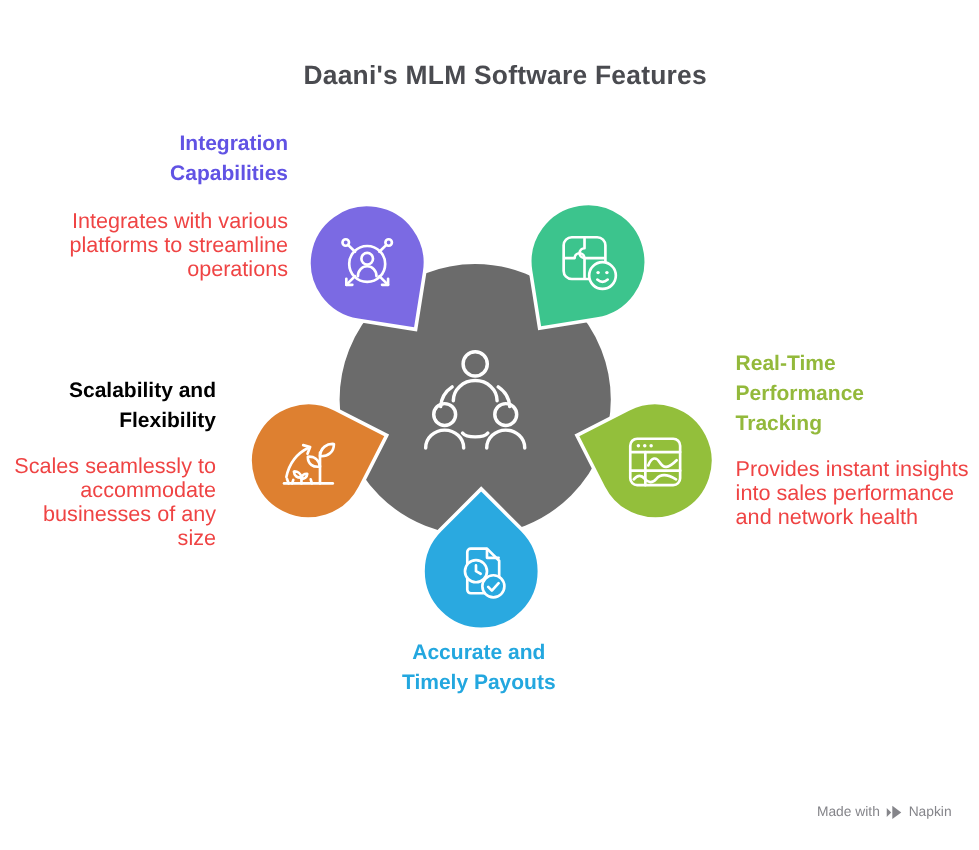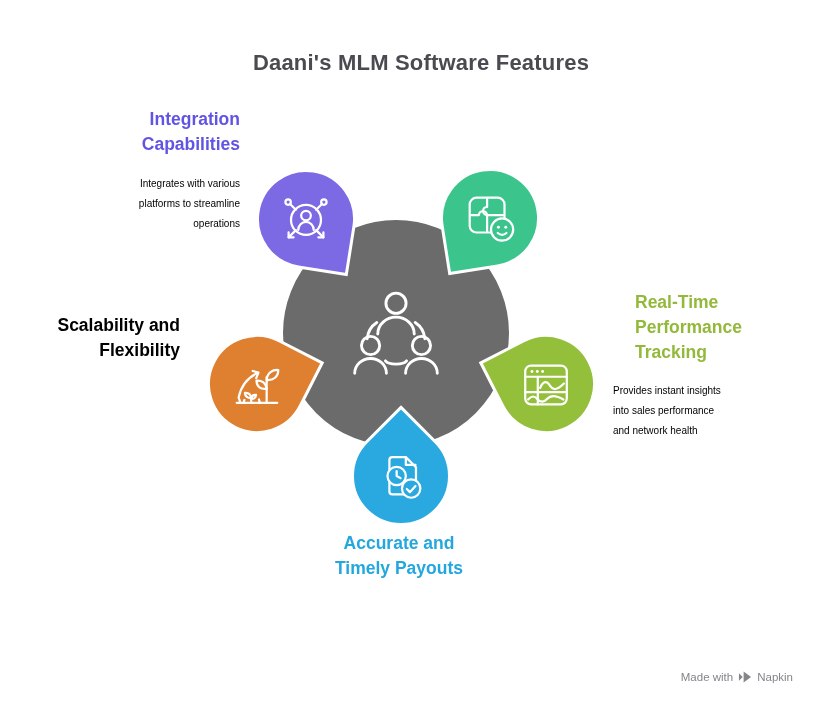--- a/index.html
+++ b/index.html
@@ -42,21 +42,21 @@
   .petal-payouts{left:351px;top:426px;transform:rotate(135deg);}
   .petal-payouts .icon-wrap{transform:rotate(-135deg);}
   .petal-scalability{left:207px;top:334px;transform:rotate(207deg);}
   .petal-scalability .icon-wrap{transform:rotate(-207deg);}
   
   .feature{position:absolute;}
   .feature .heading{
     font-size:17.5px;font-weight:700;line-height:25px;white-space:pre-line;
   }
   .feature .desc{
-    font-size:10px;line-height:20px;color:#000000;white-space:pre-line;margin-top:12px;
+    font-size:18px;line-height:20px;color:#ef4444;white-space:pre-line;margin-top:12px;
   }
   .f-integration{top:107px;right:576px;text-align:right;}
   .f-integration .desc{margin-top:17px;}
   .f-compensation{top:86px;left:554px;text-align:left;}
   .f-compensation .desc{margin-top:7px;}
   .f-tracking{top:290px;left:613px;text-align:left;}
   .f-tracking .desc{margin-top:16px;}
   .f-payouts{top:531px;left:281px;width:236px;text-align:center;}
   .f-payouts .desc{margin-top:11px;}
   .f-scalability{top:313px;right:636px;text-align:right;}
@@ -171,36 +171,39 @@
 Capabilities</div>
   <div class="desc">Integrates with various
 platforms to streamline
 operations</div>
 </div>
 
 <div class="feature f-compensation">
 </div>
 
 <div class="feature f-tracking">
-  <div class="heading" style="color: rgb(147, 185, 59); margin-left: 22px;">Real-Time
+  <div class="heading" style="color: rgb(147, 185, 59);">Real-Time
 Performance
 Tracking</div>
   <div class="desc">Provides instant insights
 into sales performance
 and network health</div>
 </div>
 
 <div class="feature f-payouts">
   <div class="heading" style="color: rgb(35, 167, 223);">Accurate and
 Timely Payouts</div>
 </div>
 
 <div class="feature f-scalability">
   <div class="heading" style="color: #000000;">Scalability and
 Flexibility</div>
+  <div class="desc">Scales seamlessly to
+accommodate
+businesses of any size</div>
 </div>
 
 <div class="watermark">
   <span>Made with</span>
   <svg width="14" height="12" viewBox="0 0 15 12">
     <path d="M1,2 L5,6 L1,10 Z" fill="#85858a"></path>
     <path d="M6,0 L14,6 L6,12 Z" fill="#85858a"></path>
   </svg>
   <span>Napkin</span>
 </div>

